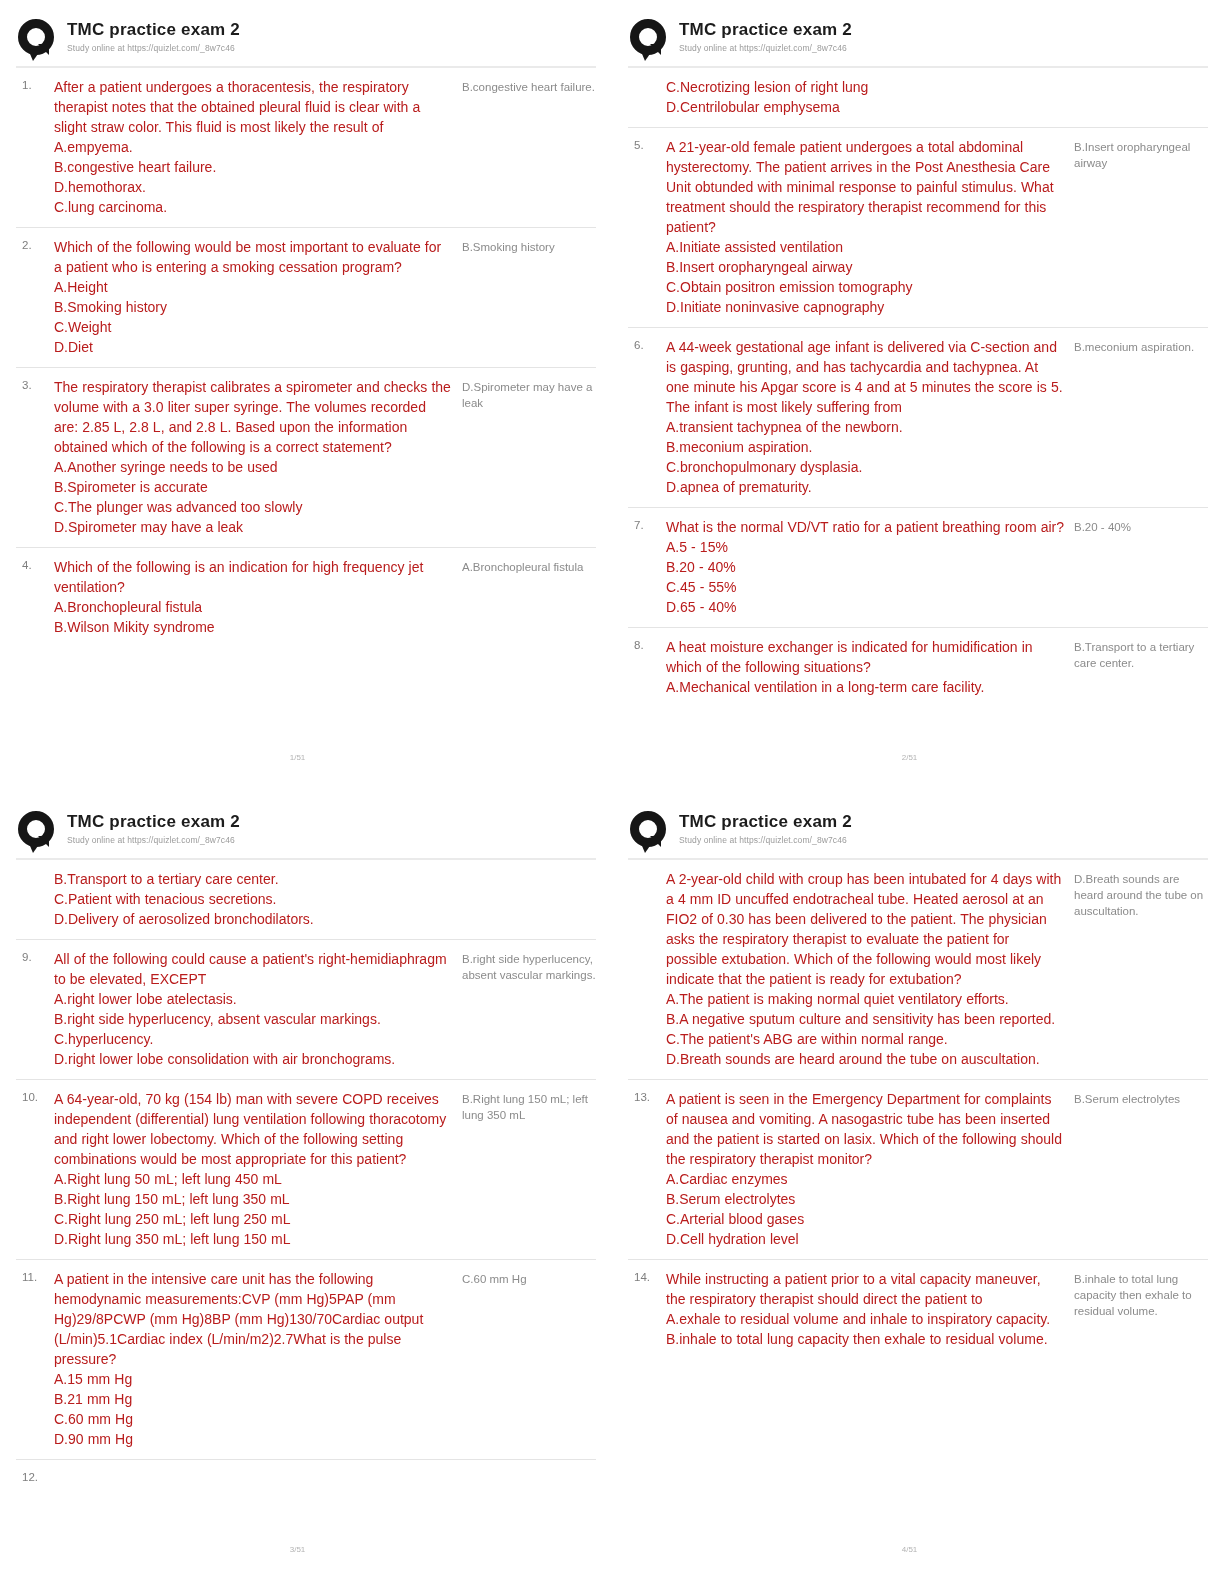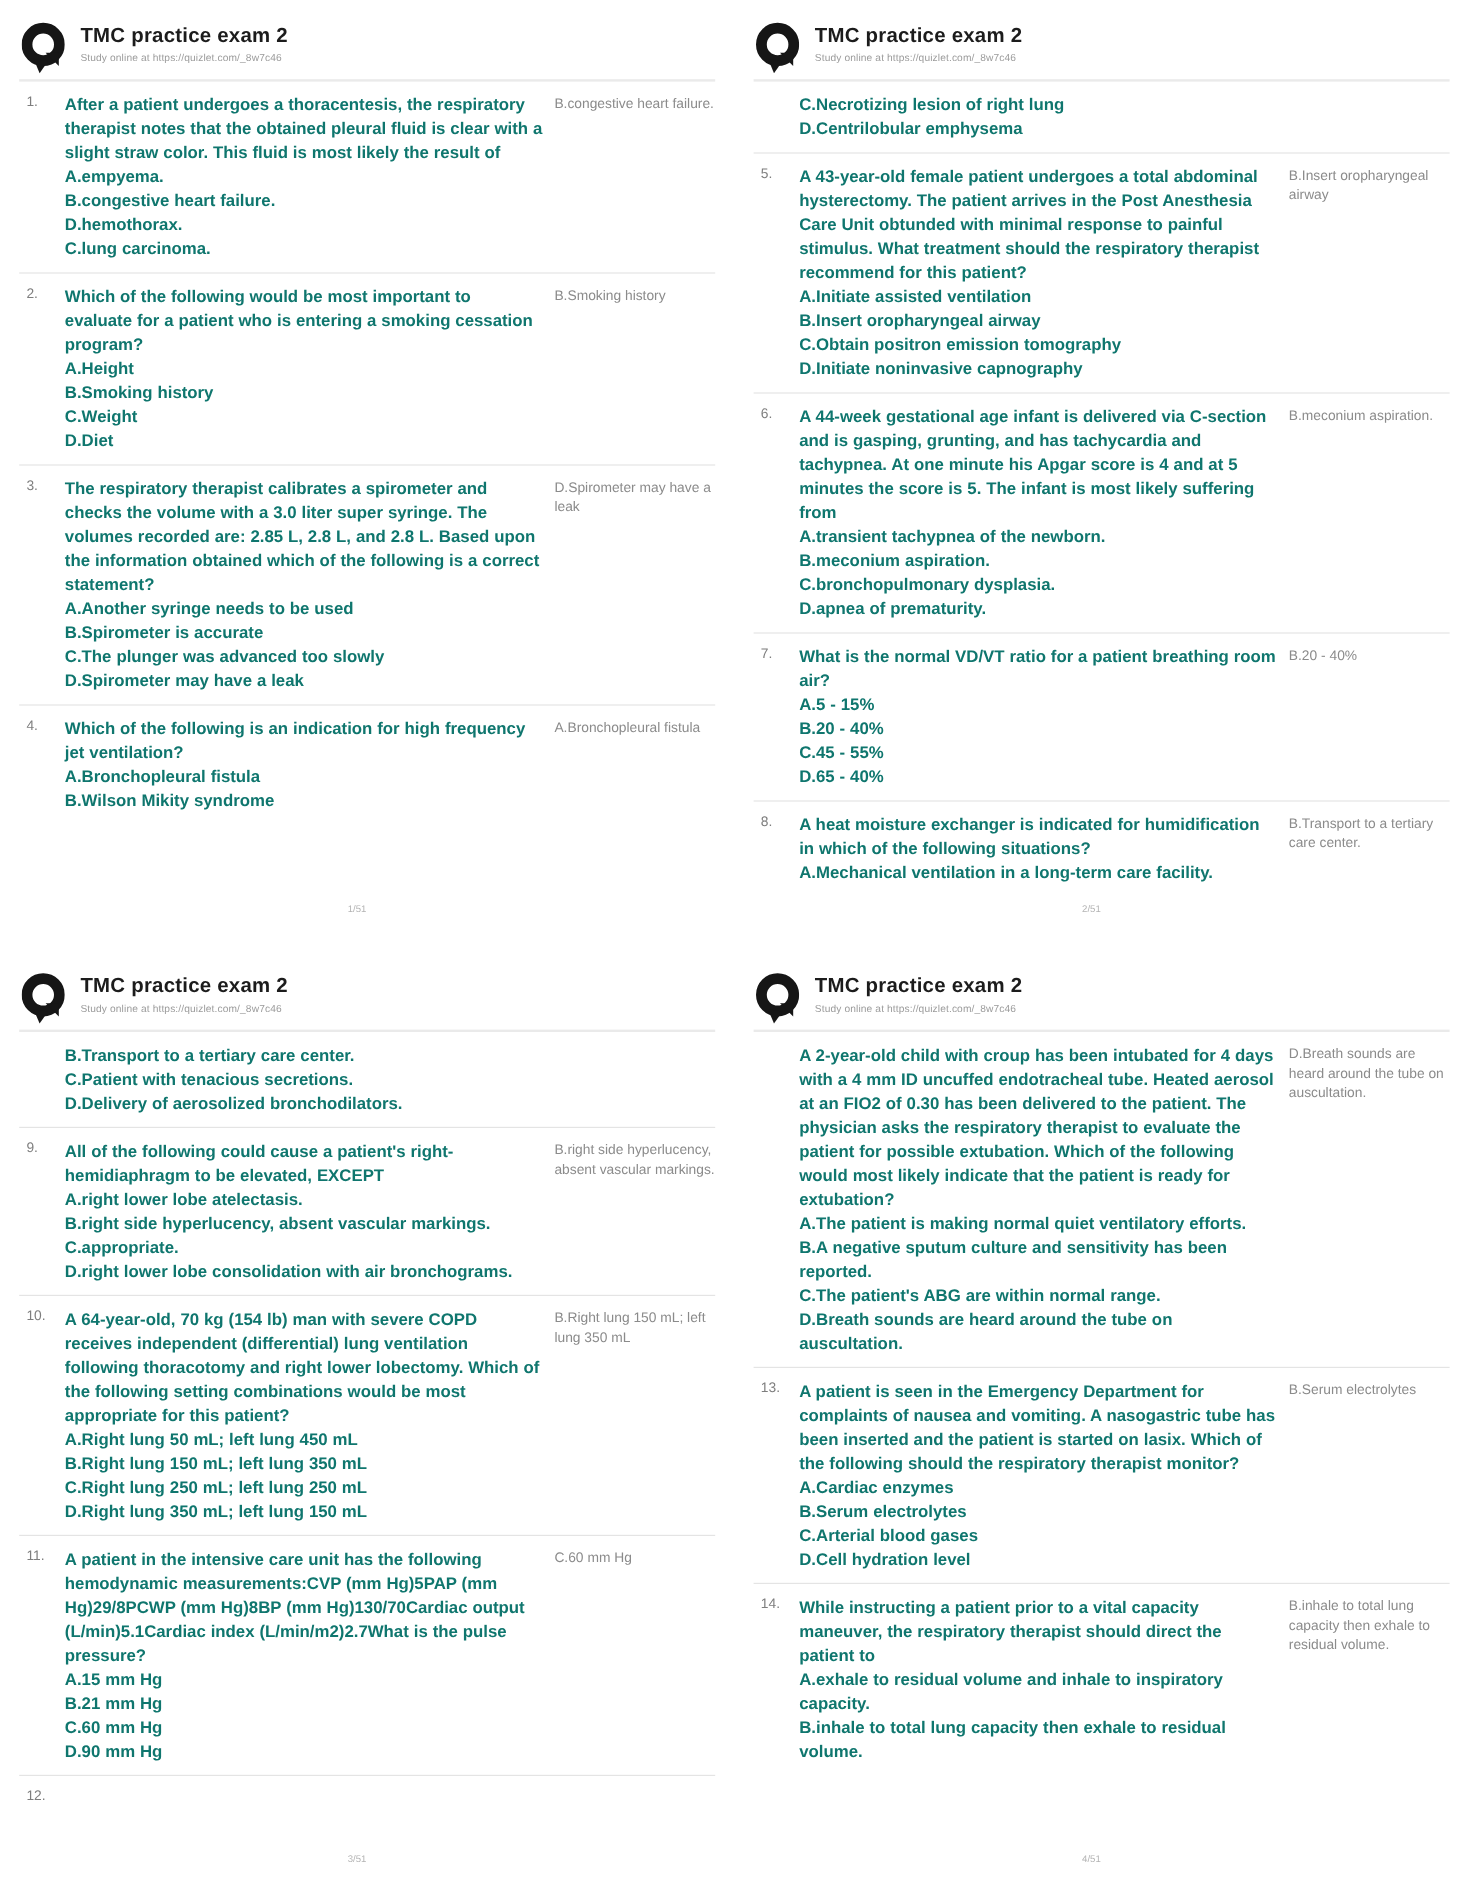--- a/index.html
+++ b/index.html
@@ -10,21 +10,21 @@
   .logo{flex:none;width:36px;height:44px;}
   .logo svg{display:block;}
   .ph-text{padding-top:2px;}
   .title{font-size:17px;font-weight:bold;color:#1c1c1c;letter-spacing:.2px;}
   .subtitle{font-size:8.5px;color:#9b9b9b;margin-top:3px;letter-spacing:.1px;}
   .header-rule{height:2px;background:#eaeaea;margin-top:4px;}
   .blocks{margin-top:0;}
   .block{display:flex;padding:9px 0 10px 6px;}
   .block + .block{border-top:1px solid #e4e4e4;}
   .num{flex:none;width:32px;font-size:11.5px;color:#7e7e7e;padding-top:2px;}
-  .qbody{flex:none;width:398px;font-size:14px;line-height:20px;font-weight:700;color:#0f766e;}
+  .qbody{flex:none;width:398px;font-size:14px;line-height:20px;font-weight:400;color:#b91c1c;}
   .qbody .qtext,.qbody .opt{word-spacing:.2px;}
   .ans{flex:1;margin-left:10px;font-size:11.5px;line-height:16px;color:#8b8b8b;padding-top:2px;font-weight:400;}
   .page-footer{position:absolute;left:0;right:17px;bottom:30px;text-align:center;font-size:8px;color:#b3b3b3;}
 </style>
 </head>
 <body>
 
 <div id="grid">
     <div class="page">
       <div class="page-header">
@@ -107,21 +107,21 @@
           <div class="num"></div>
           <div class="qbody">
             <div class="opt">C.Necrotizing lesion of right lung</div>
             <div class="opt">D.Centrilobular emphysema</div>
           </div>
           <div class="ans"></div>
         </div>
         <div class="block">
           <div class="num">5.</div>
           <div class="qbody">
-            <div class="qtext">A 43-year-old female patient undergoes a total abdominal hysterectomy. The patient arrives in the Post Anesthesia Care Unit obtunded with minimal response to painful stimulus. What treatment should the respiratory therapist recommend for this patient?</div>
+            <div class="qtext">A 21-year-old female patient undergoes a total abdominal hysterectomy. The patient arrives in the Post Anesthesia Care Unit obtunded with minimal response to painful stimulus. What treatment should the respiratory therapist recommend for this patient?</div>
             <div class="opt">A.Initiate assisted ventilation</div>
             <div class="opt">B.Insert oropharyngeal airway</div>
             <div class="opt">C.Obtain positron emission tomography</div>
             <div class="opt">D.Initiate noninvasive capnography</div>
           </div>
           <div class="ans">B.Insert oropharyngeal airway</div>
         </div>
         <div class="block">
           <div class="num">6.</div>
           <div class="qbody">
@@ -179,21 +179,21 @@
             <div class="opt">D.Delivery of aerosolized bronchodilators.</div>
           </div>
           <div class="ans"></div>
         </div>
         <div class="block">
           <div class="num">9.</div>
           <div class="qbody">
             <div class="qtext">All of the following could cause a patient's right-hemidiaphragm to be elevated, EXCEPT</div>
             <div class="opt">A.right lower lobe atelectasis.</div>
             <div class="opt">B.right side hyperlucency, absent vascular markings.</div>
-            <div class="opt">C.appropriate.</div>
+            <div class="opt">C.hyperlucency.</div>
             <div class="opt">D.right lower lobe consolidation with air bronchograms.</div>
           </div>
           <div class="ans">B.right side hyperlucency, absent vascular markings.</div>
         </div>
         <div class="block">
           <div class="num">10.</div>
           <div class="qbody">
             <div class="qtext">A 64-year-old, 70 kg (154 lb) man with severe COPD receives independent (differential) lung ventilation following thoracotomy and right lower lobectomy. Which of the following setting combinations would be most appropriate for this patient?</div>
             <div class="opt">A.Right lung 50 mL; left lung 450 mL</div>
             <div class="opt">B.Right lung 150 mL; left lung 350 mL</div>

